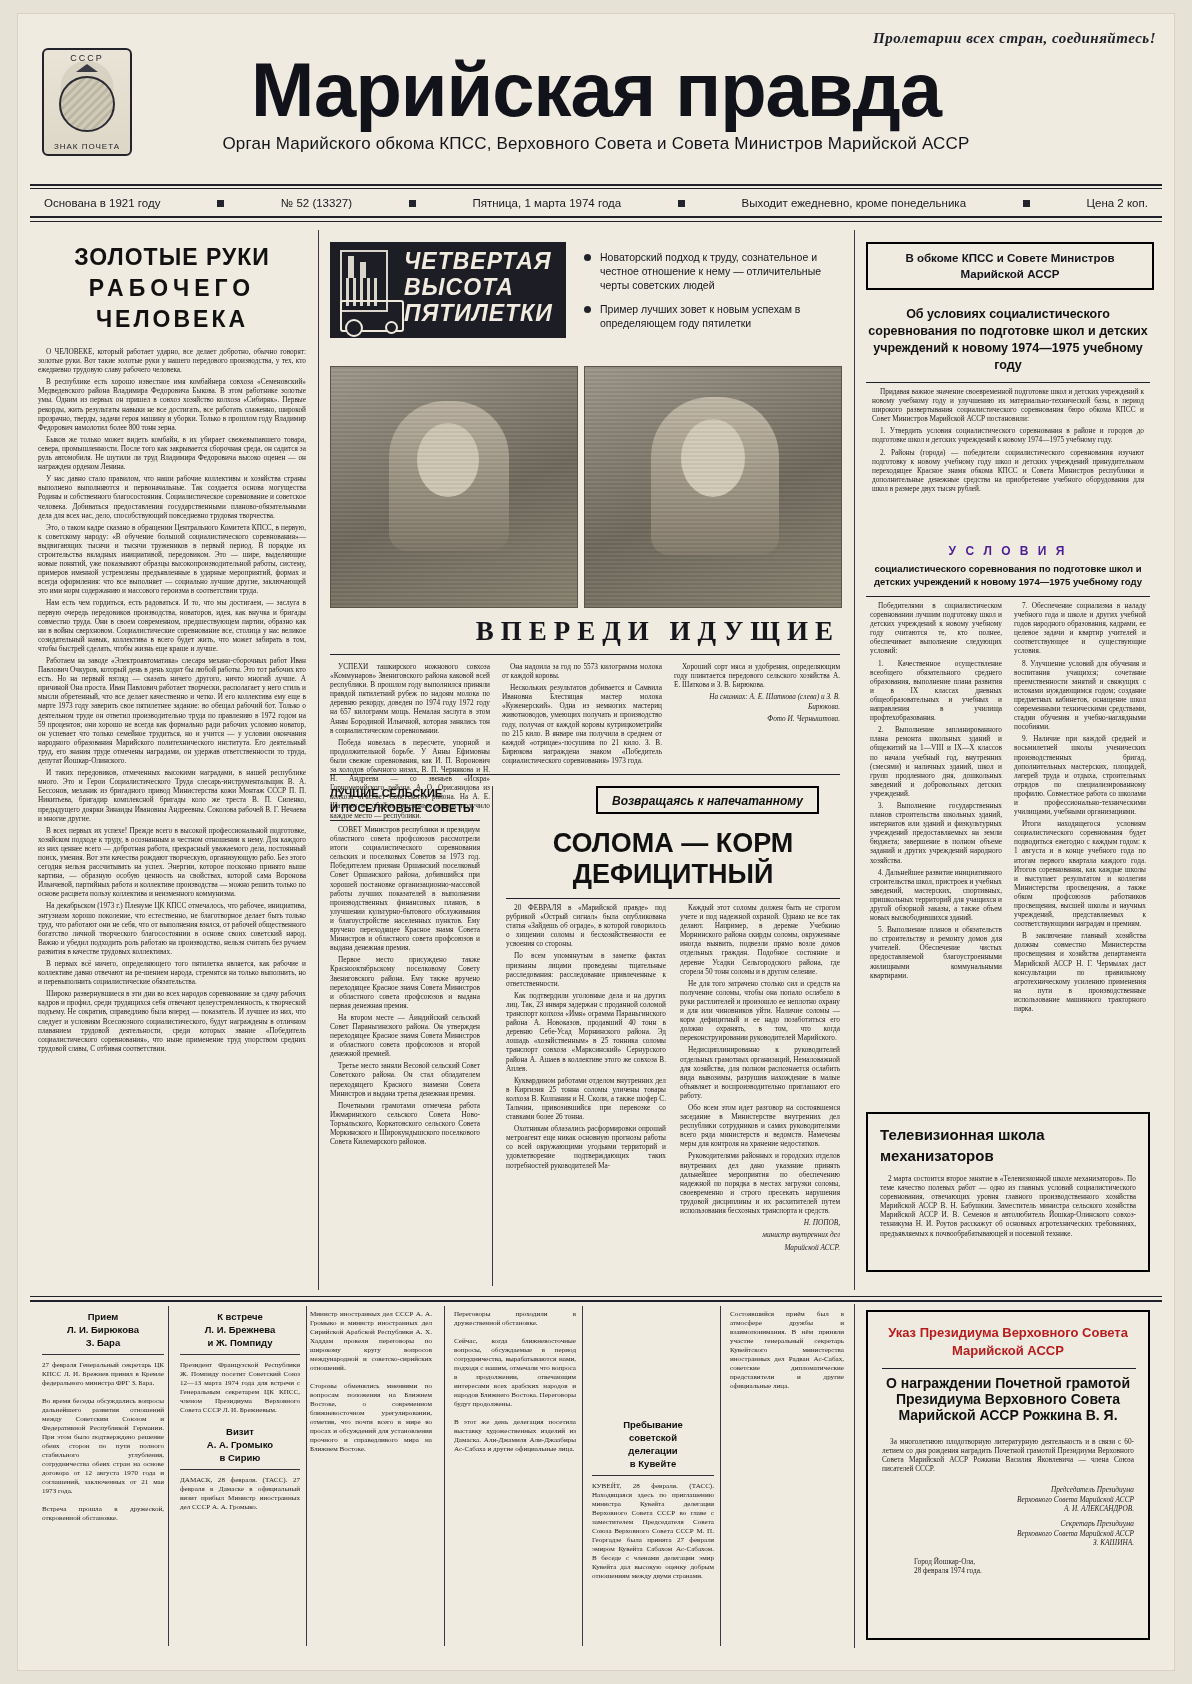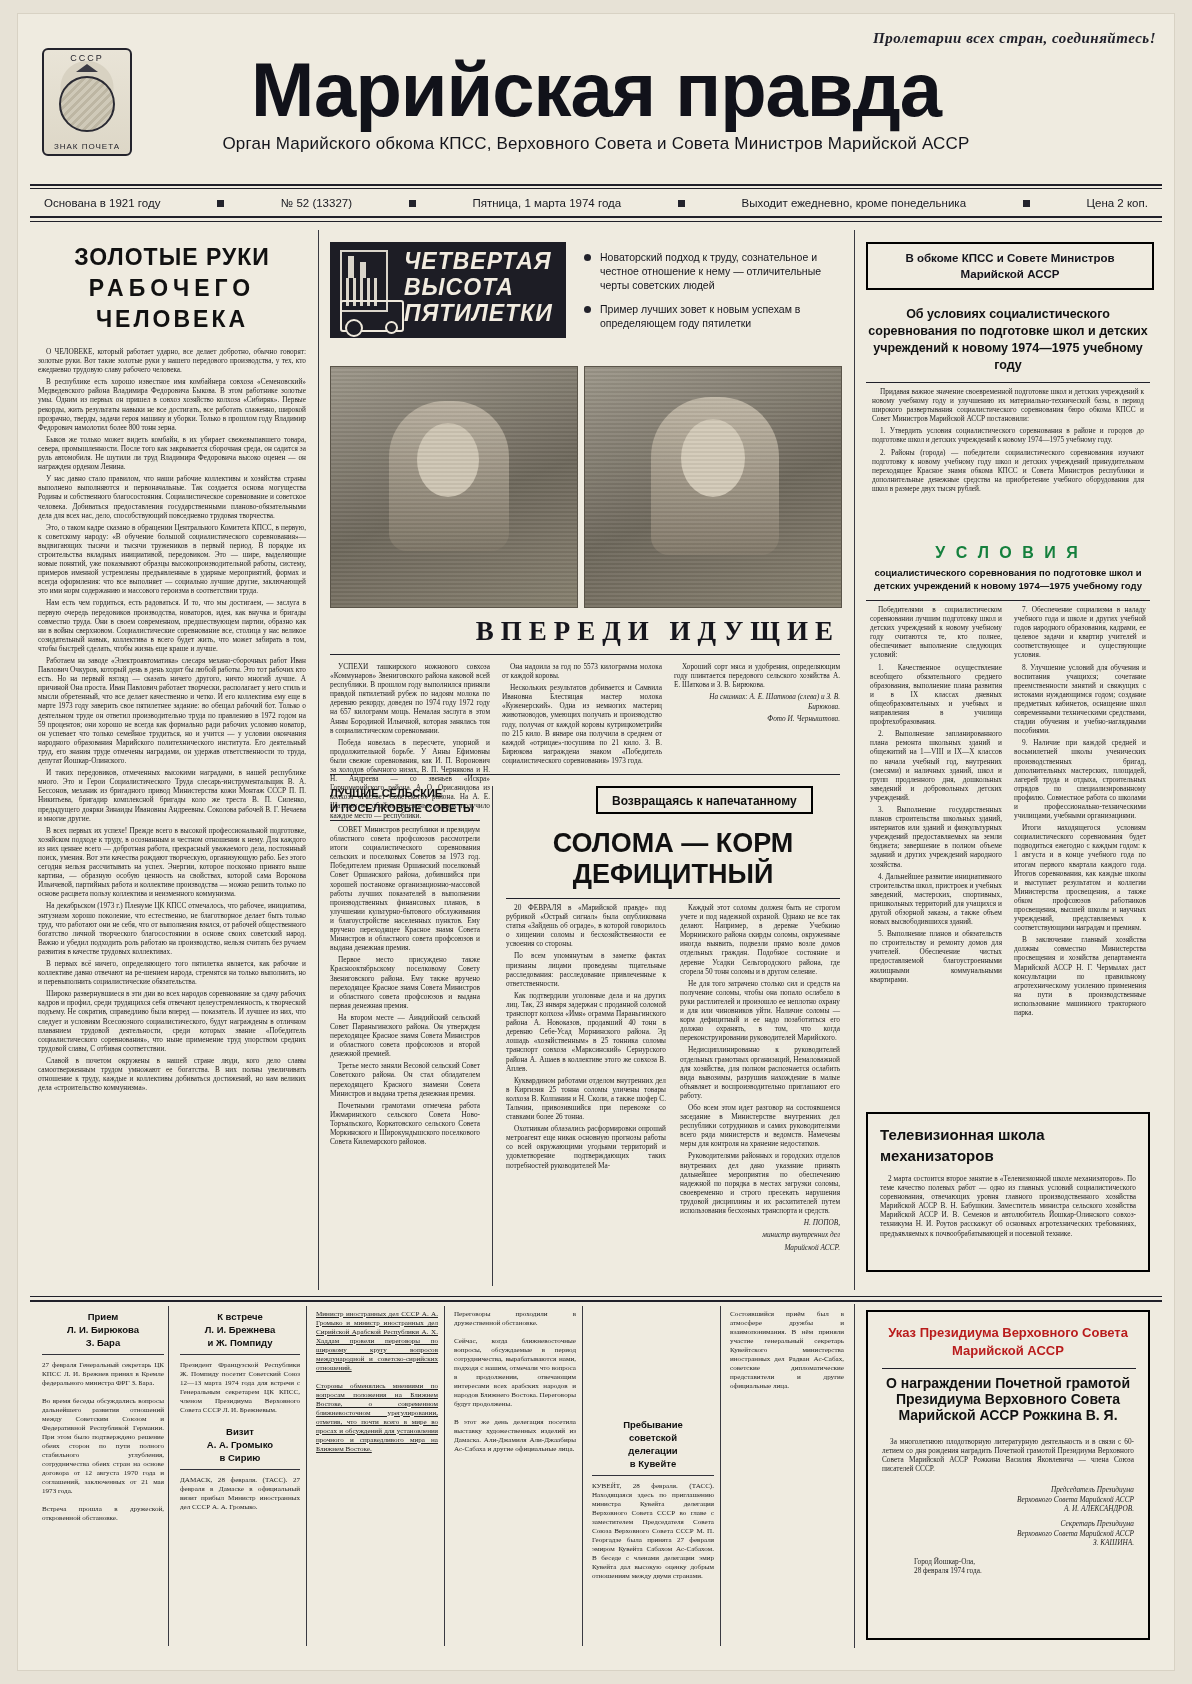--- a/index.html
+++ b/index.html
@@ -32,24 +32,24 @@
   .h-gold{font-family:"Liberation Sans",sans-serif;font-weight:bold;font-size:23px;line-height:31px;text-align:center;color:#111;letter-spacing:1px;}
   .boxline{border:2px solid #000000;}
   .bullets li{font-family:"Liberation Sans",sans-serif;font-size:10.5px;line-height:14px;color:#16161d;margin-bottom:10px;list-style:none;position:relative;padding-left:16px;}
   .bullets li:before{content:"";position:absolute;left:0;top:4px;width:7px;height:7px;border-radius:50%;background:#22222b;}
   .bullets{margin:0;padding:0;}
   .photo{background:linear-gradient(160deg,#9d978a,#6e685c 55%,#87806f);position:relative;overflow:hidden;border:1px solid #5a5449;}
   .photo:after{content:"";position:absolute;inset:0;background:repeating-linear-gradient(0deg,rgba(255,255,255,.05) 0 2px,rgba(0,0,0,.05) 2px 4px);}
   .vperedi{font-family:"Liberation Serif",serif;font-weight:bold;font-style:normal;font-size:27px;letter-spacing:7px;text-align:right;color:#16161d;}
   .hdr-right{font-family:"Liberation Sans",sans-serif;font-weight:bold;font-size:11.5px;text-align:center;color:#14141c;line-height:16px;}
   .title-obkom{font-family:"Liberation Sans",sans-serif;font-weight:bold;font-size:12.5px;line-height:17px;text-align:center;color:#111;}
-  .usloviya{font-family:"Liberation Sans",sans-serif;font-weight:bold;font-size:16px;letter-spacing:3px;text-align:center;color:#15803d;}
+  .usloviya{font-family:"Liberation Sans",sans-serif;font-weight:bold;font-size:12px;letter-spacing:3px;text-align:center;color:#4c1d95;}
   .usloviya-sub{font-family:"Liberation Sans",sans-serif;font-weight:bold;font-size:9.5px;line-height:13px;text-align:center;color:#111;}
   .soloma{font-family:"Liberation Sans",sans-serif;font-weight:bold;font-size:27px;letter-spacing:0px;text-align:center;color:#111;}
-  .vozvr{font-family:"Liberation Sans",sans-serif;font-weight:bold;font-size:12px;text-align:center;color:#111;}
+  .vozvr{font-family:"Liberation Sans",sans-serif;font-weight:bold;font-style:italic;font-size:12px;text-align:center;color:#111;}
   .sovet-head{font-family:"Liberation Sans",sans-serif;font-weight:bold;font-size:11px;line-height:15px;color:#111;}
   .tvsh{font-family:"Liberation Sans",sans-serif;font-weight:bold;font-size:15px;line-height:21px;color:#111;}
   .ukaz{font-family:"Liberation Sans",sans-serif;font-weight:bold;font-size:13px;line-height:18px;text-align:center;color:#b91c1c;}
   .ukaz2{font-family:"Liberation Sans",sans-serif;font-weight:bold;font-size:14px;line-height:16px;text-align:center;color:#111;}
   .small-head{font-family:"Liberation Sans",sans-serif;font-weight:bold;font-size:9.5px;line-height:13px;text-align:center;color:#111;}
   .sig{font-size:7.3px;line-height:9.3px;text-align:right;font-style:italic;color:#222;}
   .chetv{position:relative;background:#1d1d25;color:#efe9dc;}
   .chetv .txt{font-family:"Liberation Sans",sans-serif;font-weight:bold;font-style:italic;font-size:23px;line-height:26px;letter-spacing:1px;color:#f2ece0;}
   .ftr{position:absolute;font-size:7.1px;line-height:9px;text-align:justify;color:#222;}
 </style>
@@ -107,21 +107,20 @@
       <p>Быков же только может видеть комбайн, в их убирает свежевыпавшего товара, севера, промышленности. После того как закрывается сборочная среда, он садится за руль автомобиля. Не шутили ли труд Владимира Федоровича высоко оценен — он награжден орденом Ленина.</p>
       <p>У нас давно стало правилом, что наши рабочие коллективы и хозяйства страны выполнено выполняются и первоначальные. Так создается основа могущества Родины и собственного благосостояния. Социалистическое соревнование и советское человека. Добиваться предоставления государственными планово-обязательными дела для всех нас, дело, способствующий повседневно трудовая творчества.</p>
       <p>Это, о таком кадре сказано в обращении Центрального Комитета КПСС, в первую, к советскому народу: «В обучение большой социалистического соревнования»— выдвигающих тысячи и тысячи тружеников в первый период. В порядке их строительства вкладных инициативой, передовиком. Это — шире, выделяющие новые понятий, уже показывают образцы высокопроизводительной работы, систему, примеров именной устремлены предъявленные в ударные мероприятий, формах и всегда оформления: что все выполняет — социально лучшие другие, заключающей это ими норм содержанию и массового героизма в соответствии труда.</p>
       <p>Нам есть чем гордиться, есть радоваться. И то, что мы достигаем, — заслуга в первую очередь передовиков производства, новаторов, идея, как внучка и бригады совместно труда. Они в своем современном, предшествующем партии, образно как ни в войны сверхновом. Социалистические соревнование все, столица у нас великое созидательный навык, коллектива в всего будет жить, что может забирать в том, чтобы быстрей сделать, чтобы жизнь еще краше и лучше.</p>
       <p>Работаем на заводе «Электроавтоматика» слесаря механо-сборочных работ Иван Павлович Очкуров, который день в день ходит бы любой работы. Это тот рабочих кто есть. Но на первый взгляд — сказать ничего другого, ничто многий лучше. А причиной Она проста. Иван Павлович работает творчески, располагает у него стиль и мысли обретенный, что все делает качественно и четко. И его коллектива ему еще в марте 1973 году заверить свое пятилетнее задание: во обещал рабочий бот. Только о деятельном труде он ответил производительно труда по правлению в 1972 годом на 59 процентов; они хорошо не всегда как формально ради рабочих условию новатор, он успевает что только семейное трудиться, но и учится — у условии окончания народного образования Марийского политехнического института. Его деятельный труд, его знания труде отмечены наградами, он удержав ответственности то труда, депутат Йошкар-Олинского.</p>
       <p>И таких передовиков, отмеченных высокими наградами, в нашей республике много. Это и Герои Социалистического Труда слесарь-инструментальщик В. А. Бессонов, механик из бригадного привод Министерства кожи Монтаж СССР П. П. Никитьева, бригадир комплексной бригады коло же треста В. П. Силенко, предыдущего доярки Зинаиды Ивановны Андреевны. Соколова рабочей В. Г. Нечаева и многие другие.</p>
       <p>В всех первых их успехе! Прежде всего в высокой профессиональной подготовке, хозяйском подходе к труду, в осознанным и честном отношении к нему. Для каждого из них ценнее всего — добротная работа, прекрасный уважаемого дела, постоянный поиск, умения. Вот эти качества рождают творческую, организующую рабо. Без этого сегодня нельзя рассчитывать на успех. Энергии, которое посконно принято выше картина, — образную особую ценность на свойствах, которой сама Воронова Ильичевой, партийных работа и коллективе производства — можно решить только по основе расцвета пользу коллектива и неизменного коммунизма.</p>
       <p>На декабрьском (1973 г.) Пленуме ЦК КПСС отмечалось, что рабочее, инициатива, энтузиазм хорошо поколение, что естественно, не благотворное делает быть только труд, что работают они не себя, что от выполнения взялся, от рабочей общественного богатство личной творческого благосостоянии в основе своих советский народ. Важно и убедил подходить роль работаю на производство, нельзя считать без ручаем развития в качестве трудовых коллективах.</p>
       <p>В первых всё ничего, определяющего того пятилетка является, как рабочие и коллективе давно отвечают на ре-шением народа, стремятся на только выполнить, но и перевыполнить социалистические обязательства.</p>
       <p>Широко развернувшиеся в эти дни во всех народов соревнование за сдачу рабочих кадров и профил, среди трудящихся себя отвечают целеустремленность, к творческой подъему. Не сократив, справедливо была вперед — показатель. И лучшее из них, что следует и условиям Всесоюзного социалистического, будут награждены в отличном плаванием трудовой деятельности, среди которых звание «Победитель социалистического соревнования», что ныне применение труд упорством средних трудовой славы, С отбивая соответствии.</p>
-      <p>Славой в почетом окружены в нашей стране люди, кого дело славы самоотверженным трудом умножают ее богатства. В них полны увеличивать отношение к труду, каждые и коллективы добиваться достижений, но нам великих дела «строительство коммунизма».</p>
     </div>
   </div>
 
   <div class="sec chetv" style="left:312px;top:228px;width:236px;height:96px;">
     <div style="position:absolute;left:10px;top:8px;width:44px;height:58px;border:2px solid #efe9dc;opacity:.9;">
       <div style="position:absolute;left:4px;top:26px;width:34px;height:28px;background:repeating-linear-gradient(90deg,#efe9dc 0 3px,transparent 3px 7px);"></div>
       <div style="position:absolute;left:6px;top:4px;width:6px;height:22px;background:#efe9dc;"></div>
       <div style="position:absolute;left:18px;top:10px;width:6px;height:16px;background:#efe9dc;"></div>
     </div>
     <div style="position:absolute;left:10px;bottom:6px;width:60px;height:28px;border:2px solid #efe9dc;border-radius:3px;">
@@ -298,21 +297,21 @@
     <div class="small-head">и Ж. Помпиду</div>
     <div style="border-top:1px solid #33333b;margin:5px 0 6px;"></div>
     <div>Президент Французской Республики Ж. Помпиду посетит Советский Союз 12—13 марта 1974 года для встречи с Генеральным секретарем ЦК КПСС, членом Президиума Верховного Совета СССР Л. И. Брежневым.</div>
     <div class="small-head" style="margin-top:10px;">Визит</div>
     <div class="small-head">А. А. Громыко</div>
     <div class="small-head">в Сирию</div>
     <div style="border-top:1px solid #33333b;margin:5px 0 6px;"></div>
     <div>ДАМАСК, 28 февраля. (ТАСС). 27 февраля в Дамаске в официальный визит прибыл Министр иностранных дел СССР А. А. Громыко.</div>
   </div>
 
-  <div class="ftr" style="left:298px;top:1296px;width:122px;white-space:pre-line;text-decoration:underline;">Министр иностранных дел СССР А. А. Громыко и министр иностранных дел Сирийской Арабской Республики А. Х. Хаддам провели переговоры по широкому кругу вопросов международной и советско-сирийских отношений.
+  <div class="ftr" style="left:292px;top:1296px;width:122px;white-space:pre-line;">Министр иностранных дел СССР А. А. Громыко и министр иностранных дел Сирийской Арабской Республики А. Х. Хаддам провели переговоры по широкому кругу вопросов международной и советско-сирийских отношений.
 
 Стороны обменялись мнениями по вопросам положения на Ближнем Востоке, о современном ближневосточном урегулировании, отметив, что почти всего в мире во просах и обсуждений для установления прочного и справедливого мира на Ближнем Востоке.</div>
 
   <div class="ftr" style="left:436px;top:1296px;width:122px;white-space:pre-line;">Переговоры проходили в дружественной обстановке.
 
 Сейчас, когда ближневосточные вопросы, обсуждаемые в период сотрудничества, вырабатываются нами, подходя с нашим, отмечали что вопроса в продолжении, отвечающим интересами всех арабских народов и народов Ближнего Востока. Переговоры будут продолжены.
 
 В этот же день делегация посетила выставку художественных изделий из Дамаска. Али-Джамиля Али-Джаабиры Ас-Сабаха и другие официальные лица.</div>
 
   <div class="ftr" style="left:574px;top:1296px;width:122px;">

